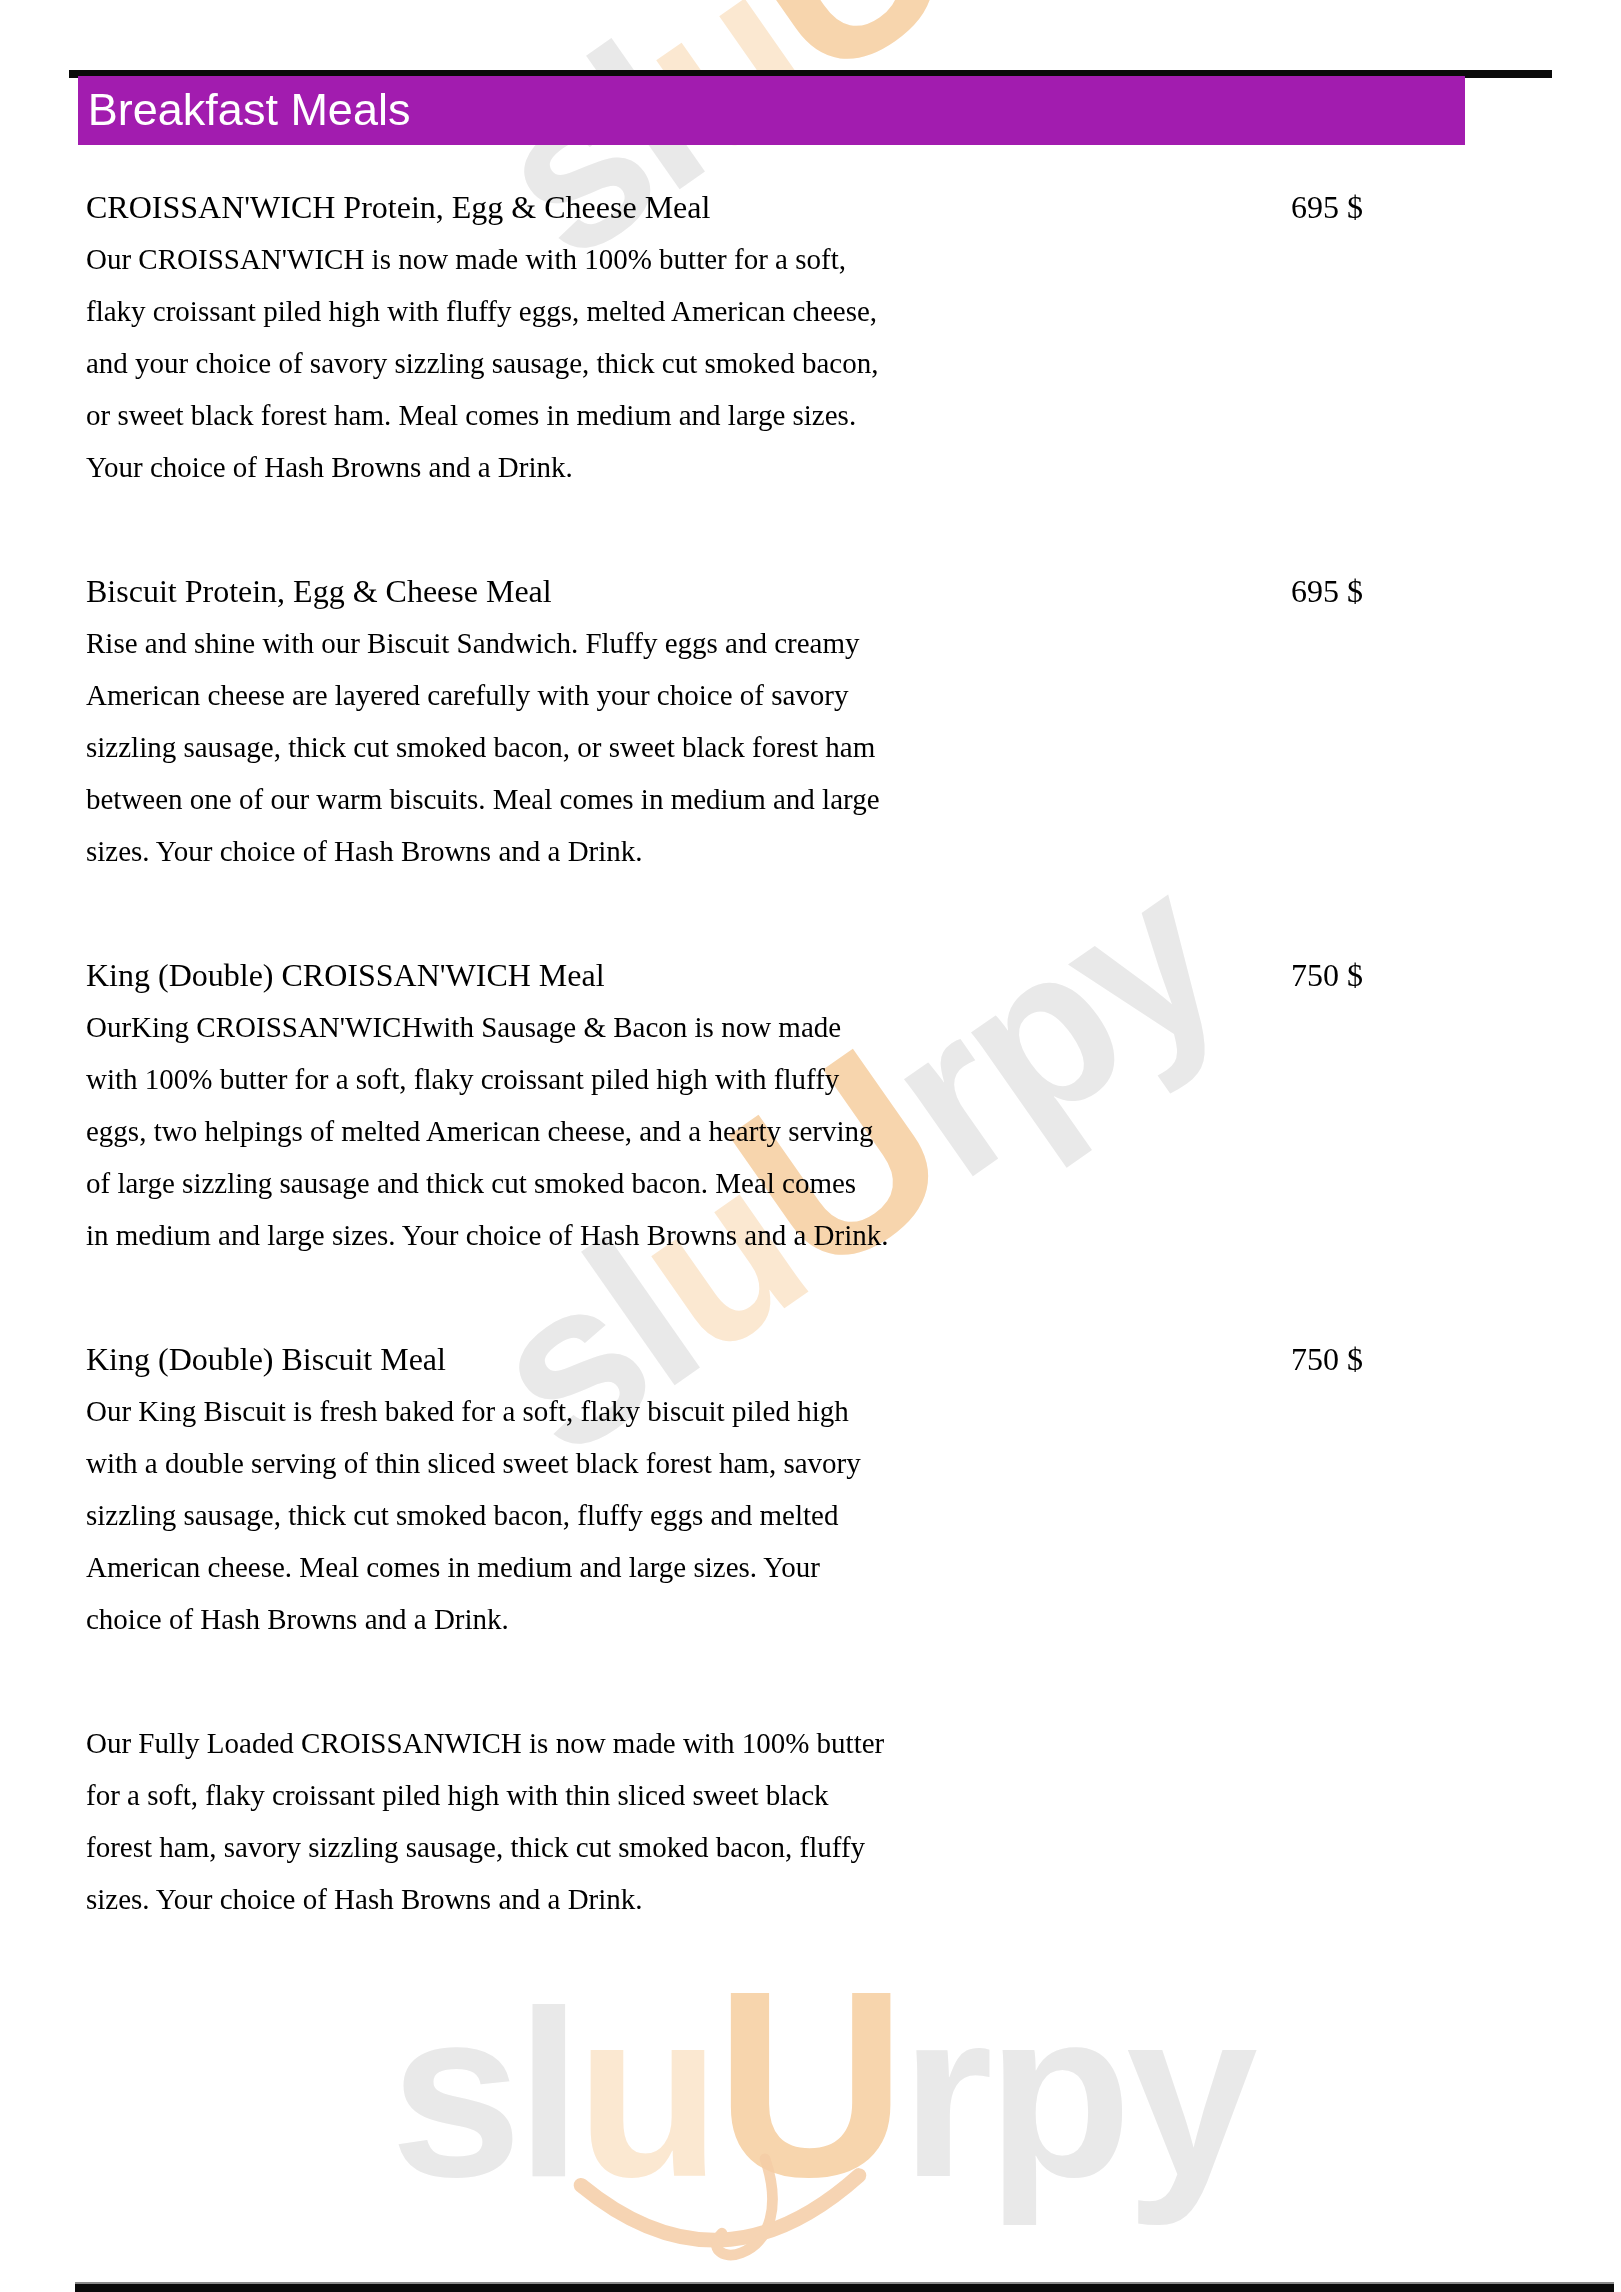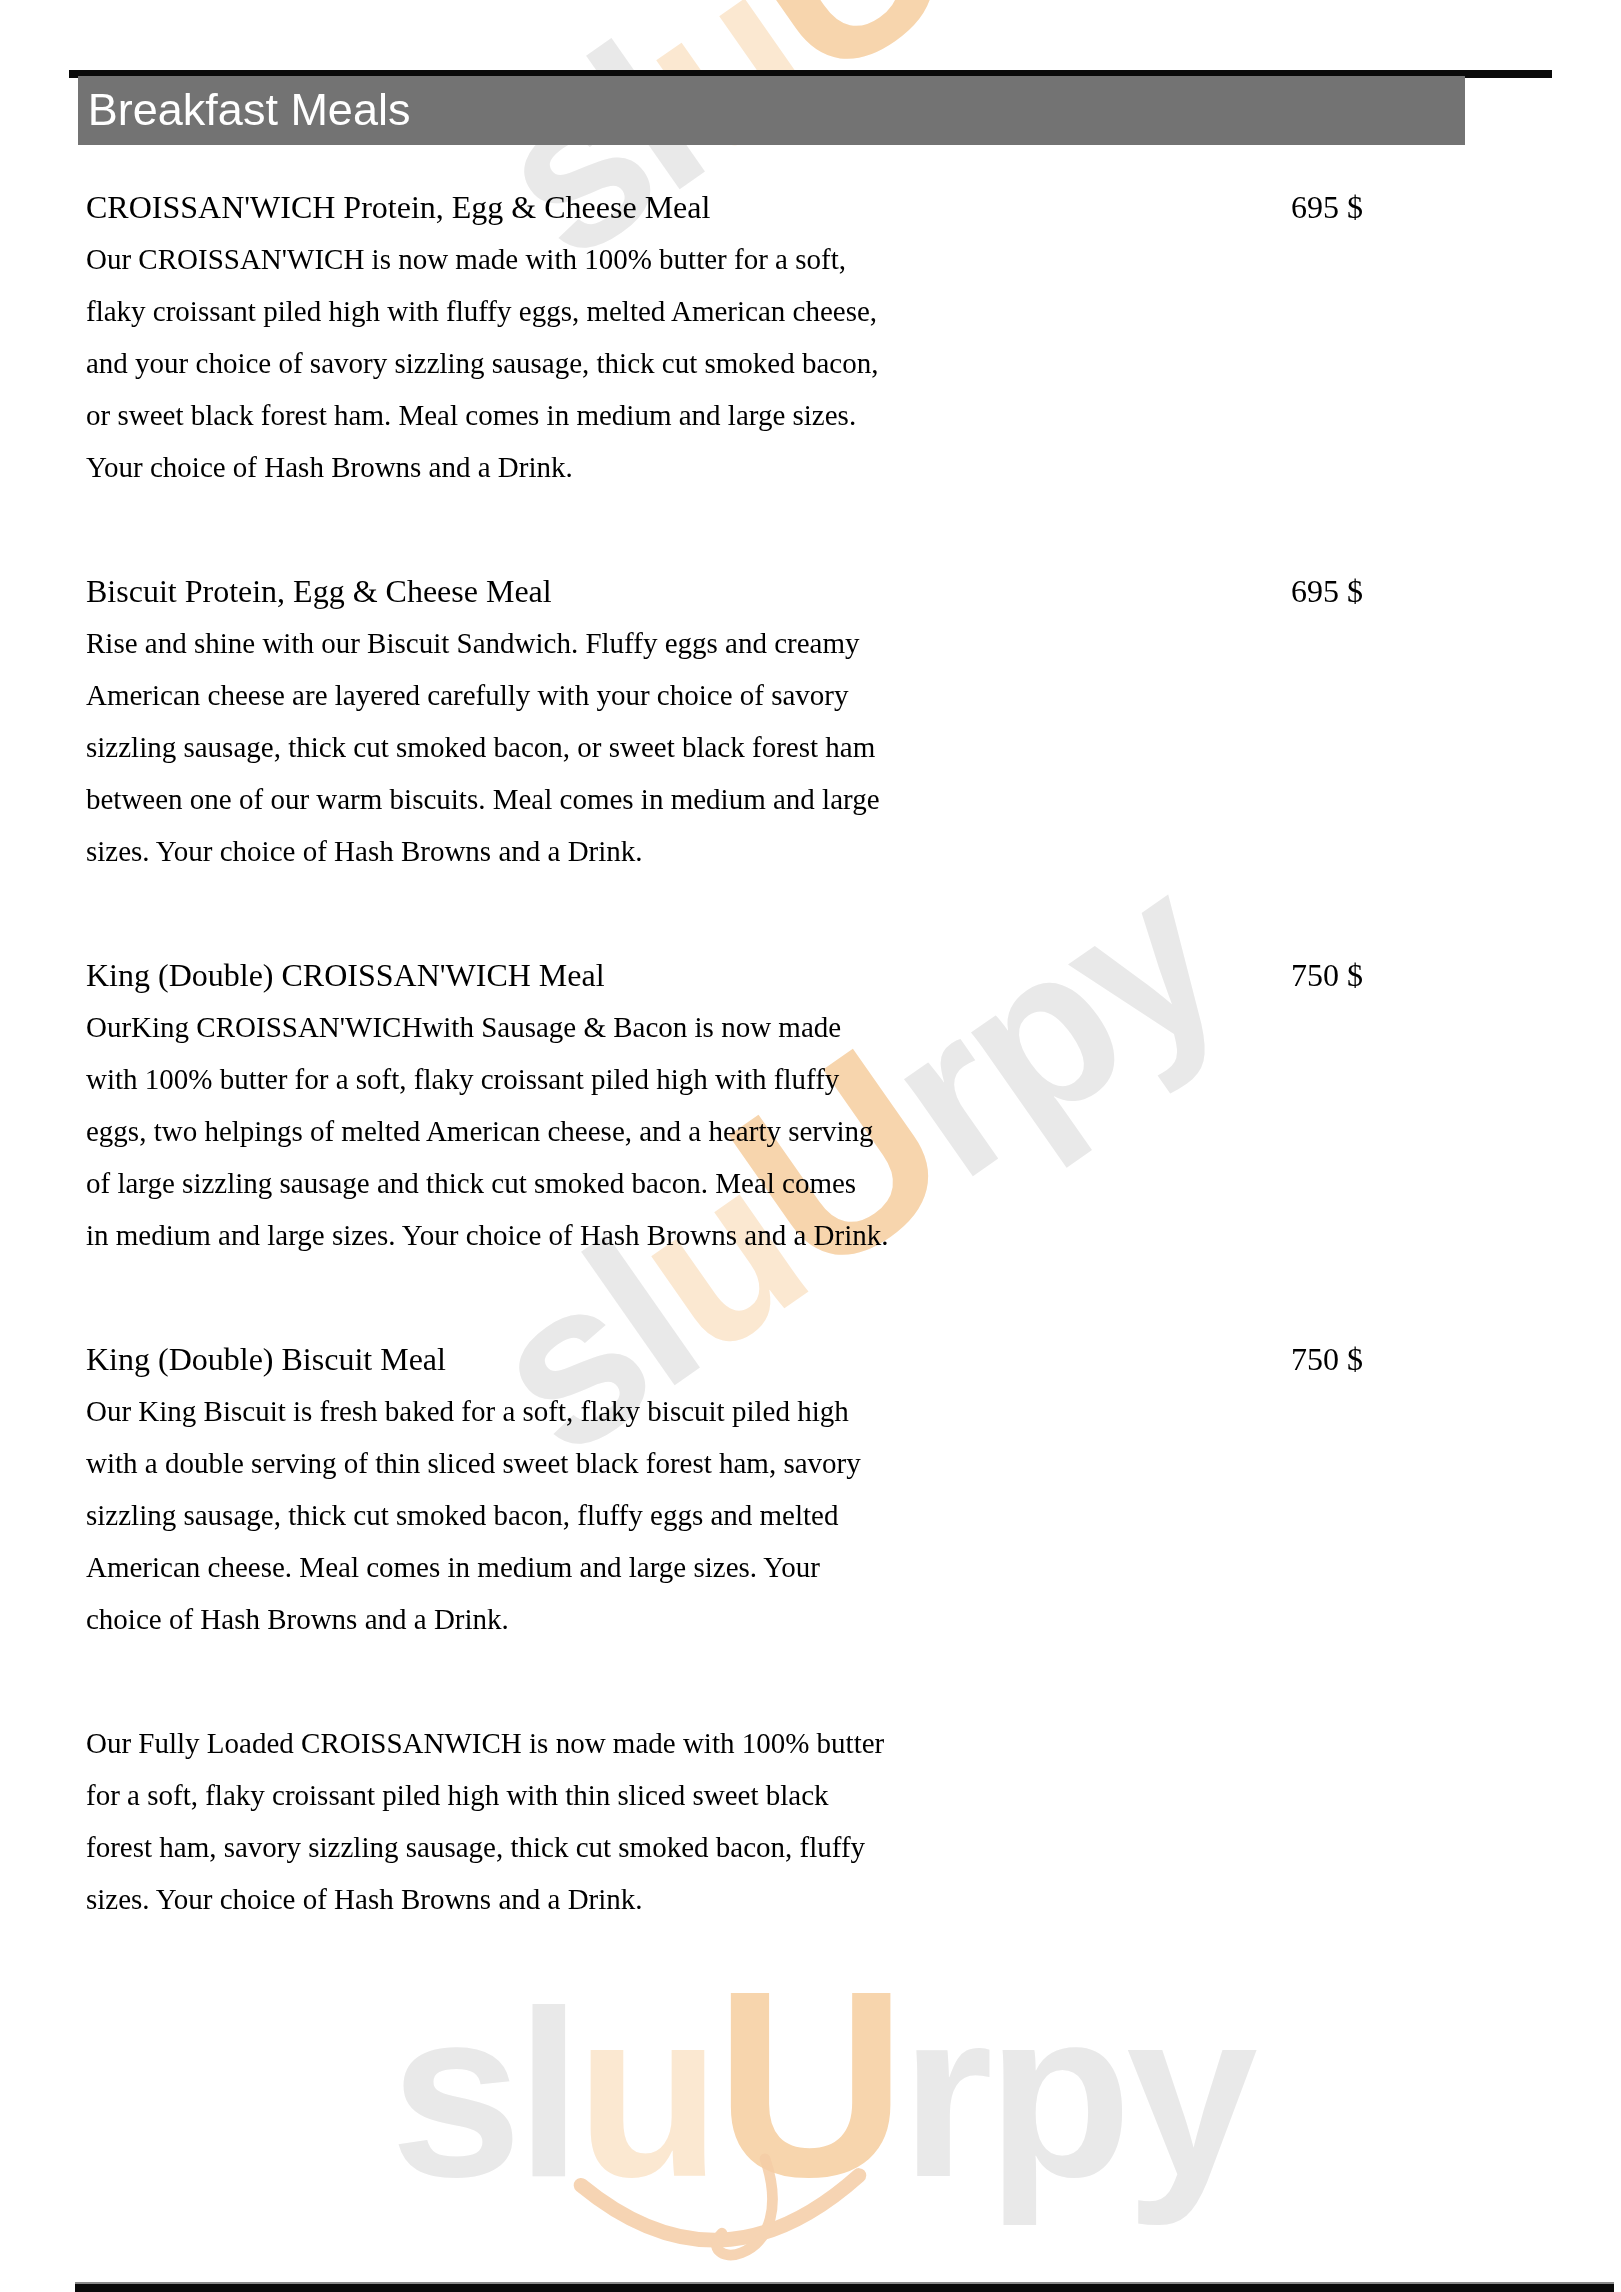--- a/index.html
+++ b/index.html
@@ -67,21 +67,21 @@
   <div class="watermark wm-bottom">
     <span class="wm-sl">sl</span><span class="wm-u1">u</span><span class="wm-u2">U</span><span class="wm-rpy">rpy</span>
   </div>
   <svg class="tongue" width="294" height="137" viewBox="0 0 300 140" opacity="0.85">
     <path d="M 8 35 Q 150 152 292 25" fill="none" stroke="#f5cda6" stroke-width="15" stroke-linecap="round"></path>
     <path d="M 196 8 C 212 55 202 92 172 104 C 152 112 138 98 152 84" fill="none" stroke="#f5cda6" stroke-width="11" stroke-linecap="round"></path>
   </svg>
 
   <div class="top-bar"></div>
 
-  <div class="section-header" style="background: #737373;">
+  <div class="section-header" style="background: #a21caf;">
     <div class="section-header-title" style="color: rgb(255, 255, 255);">Breakfast Meals</div>
   </div>
 
   <div class="content">
     <div class="menu-item">
       <div class="item-row">
         <span class="item-title">CROISSAN'WICH Protein, Egg &amp; Cheese Meal</span>
         <span class="item-price">695 $</span>
       </div>
       <div class="item-desc">

